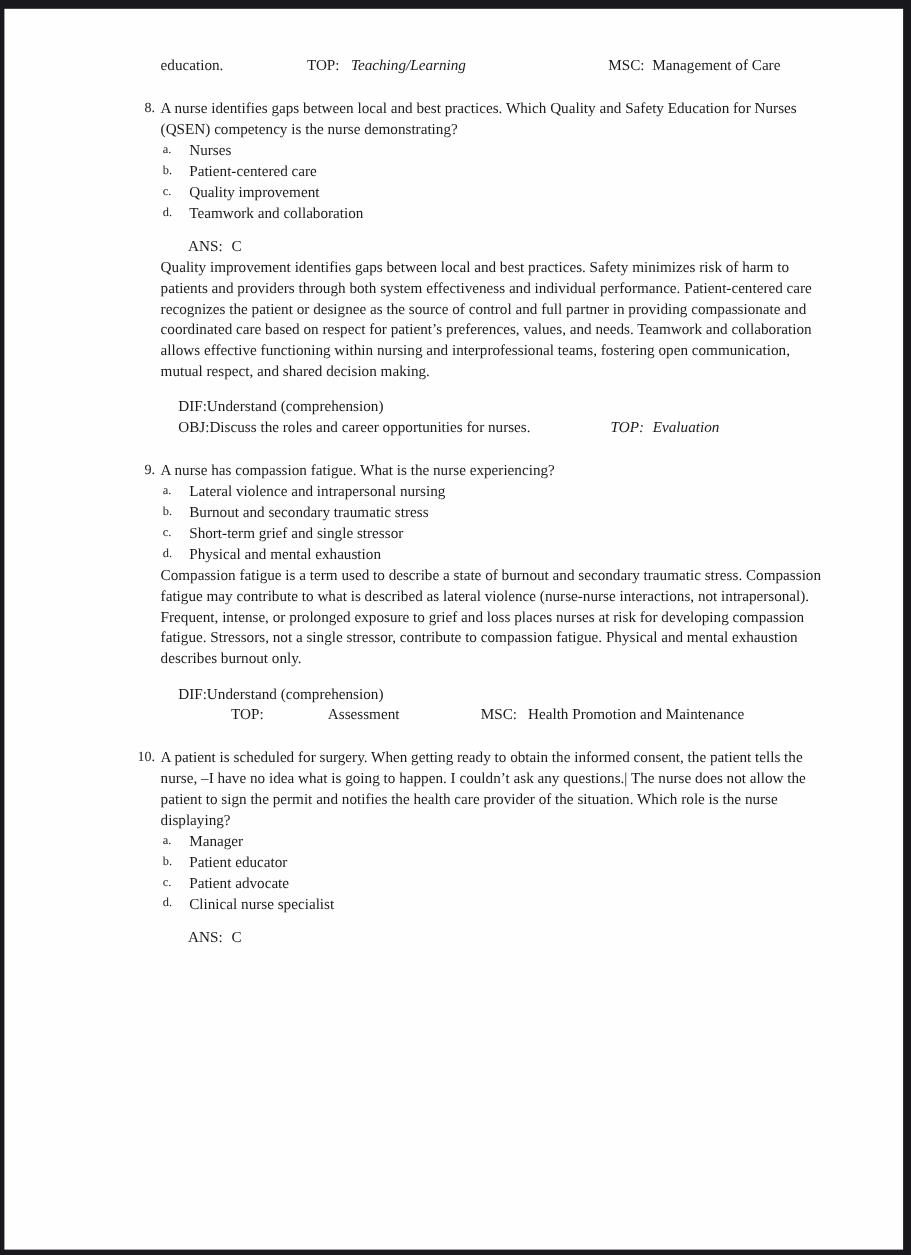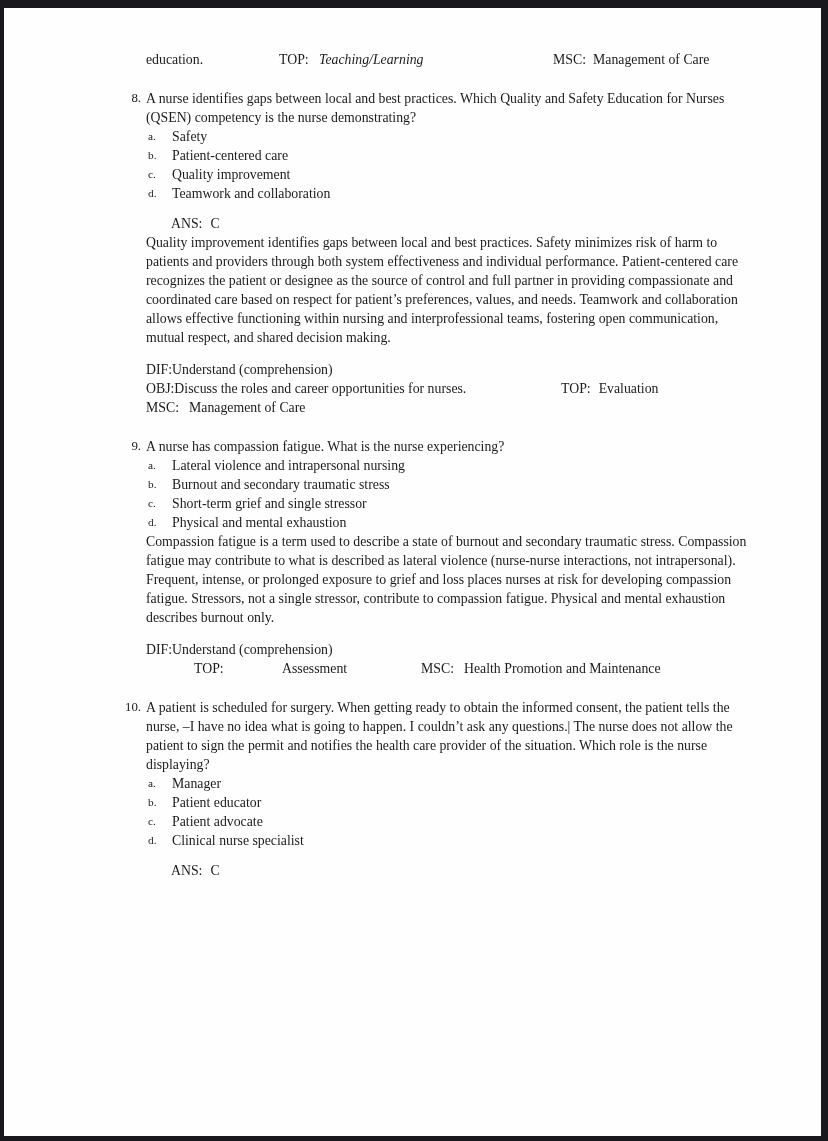--- a/index.html
+++ b/index.html
@@ -67,24 +67,24 @@
     line-height: 19px;
     flex: 0 0 26px;
   }
   .opt-text { flex: 1; }
 
   .ans { margin-top: 11px; margin-left: 25px; }
   .ans-letter { margin-left: 8px; }
 
   .rationale { }
 
-  .meta { margin-top: 13px; }
+  .meta { margin-top: 13px; margin-left: 16px; }
   .meta-line { position: relative; min-height: 19px; }
   .meta-line .abs { position: absolute; top: 0; white-space: nowrap; }
-  .m-top-group { left: 415px; }
+  .m-top-group { left: 393px; font-style: italic; }
   .m-top-label-9 { left: 48px; }
   .m-top-value-9 { left: 136px; }
   .m-msc-group-9 { left: 275px; }
   .gap10 { margin-left: 10px; }
   .gap8  { margin-left: 8px; }
 </style>
 </head>
 <body>
 
 <div class="viewport">
@@ -99,21 +99,21 @@
         <span class="abs hl-mscv txt">Management of Care</span>
       </div>
 
       <div class="question">
         <div class="q-head">
           <span class="q-num">8.</span>
           <div class="q-stem txt">A nurse identifies gaps between local and best practices. Which Quality and Safety Education for Nurses (QSEN) competency is the nurse demonstrating?</div>
         </div>
         <div class="opt">
           <span class="opt-letter">a.</span>
-          <span class="opt-text txt">Safety</span>
+          <span class="opt-text txt">Nurses</span>
         </div>
         <div class="opt">
           <span class="opt-letter">b.</span>
           <span class="opt-text txt">Patient-centered care</span>
         </div>
         <div class="opt">
           <span class="opt-letter">c.</span>
           <span class="opt-text txt">Quality improvement</span>
         </div>
         <div class="opt">
@@ -122,23 +122,20 @@
         </div>
         <div class="ans">
           <span>ANS:</span><span class="ans-letter">C</span>
         </div>
         <div class="rationale txt">Quality improvement identifies gaps between local and best practices. Safety minimizes risk of harm to patients and providers through both system effectiveness and individual performance. Patient-centered care recognizes the patient or designee as the source of control and full partner in providing compassionate and coordinated care based on respect for patient’s preferences, values, and needs. Teamwork and collaboration allows effective functioning within nursing and interprofessional teams, fostering open communication, mutual respect, and shared decision making.</div>
         <div class="meta">
           <div class="meta-line txt">DIF:Understand (comprehension)</div>
           <div class="meta-line">
             <span class="txt">OBJ:Discuss the roles and career opportunities for nurses.</span>
             <span class="abs m-top-group"><span>TOP:</span><span class="gap8">Evaluation</span></span>
-          </div>
-          <div class="meta-line">
-            <span>MSC:</span><span class="gap10">Management of Care</span>
           </div>
         </div>
       </div>
 
       <div class="question">
         <div class="q-head">
           <span class="q-num">9.</span>
           <div class="q-stem txt">A nurse has compassion fatigue. What is the nurse experiencing?</div>
         </div>
         <div class="opt">

